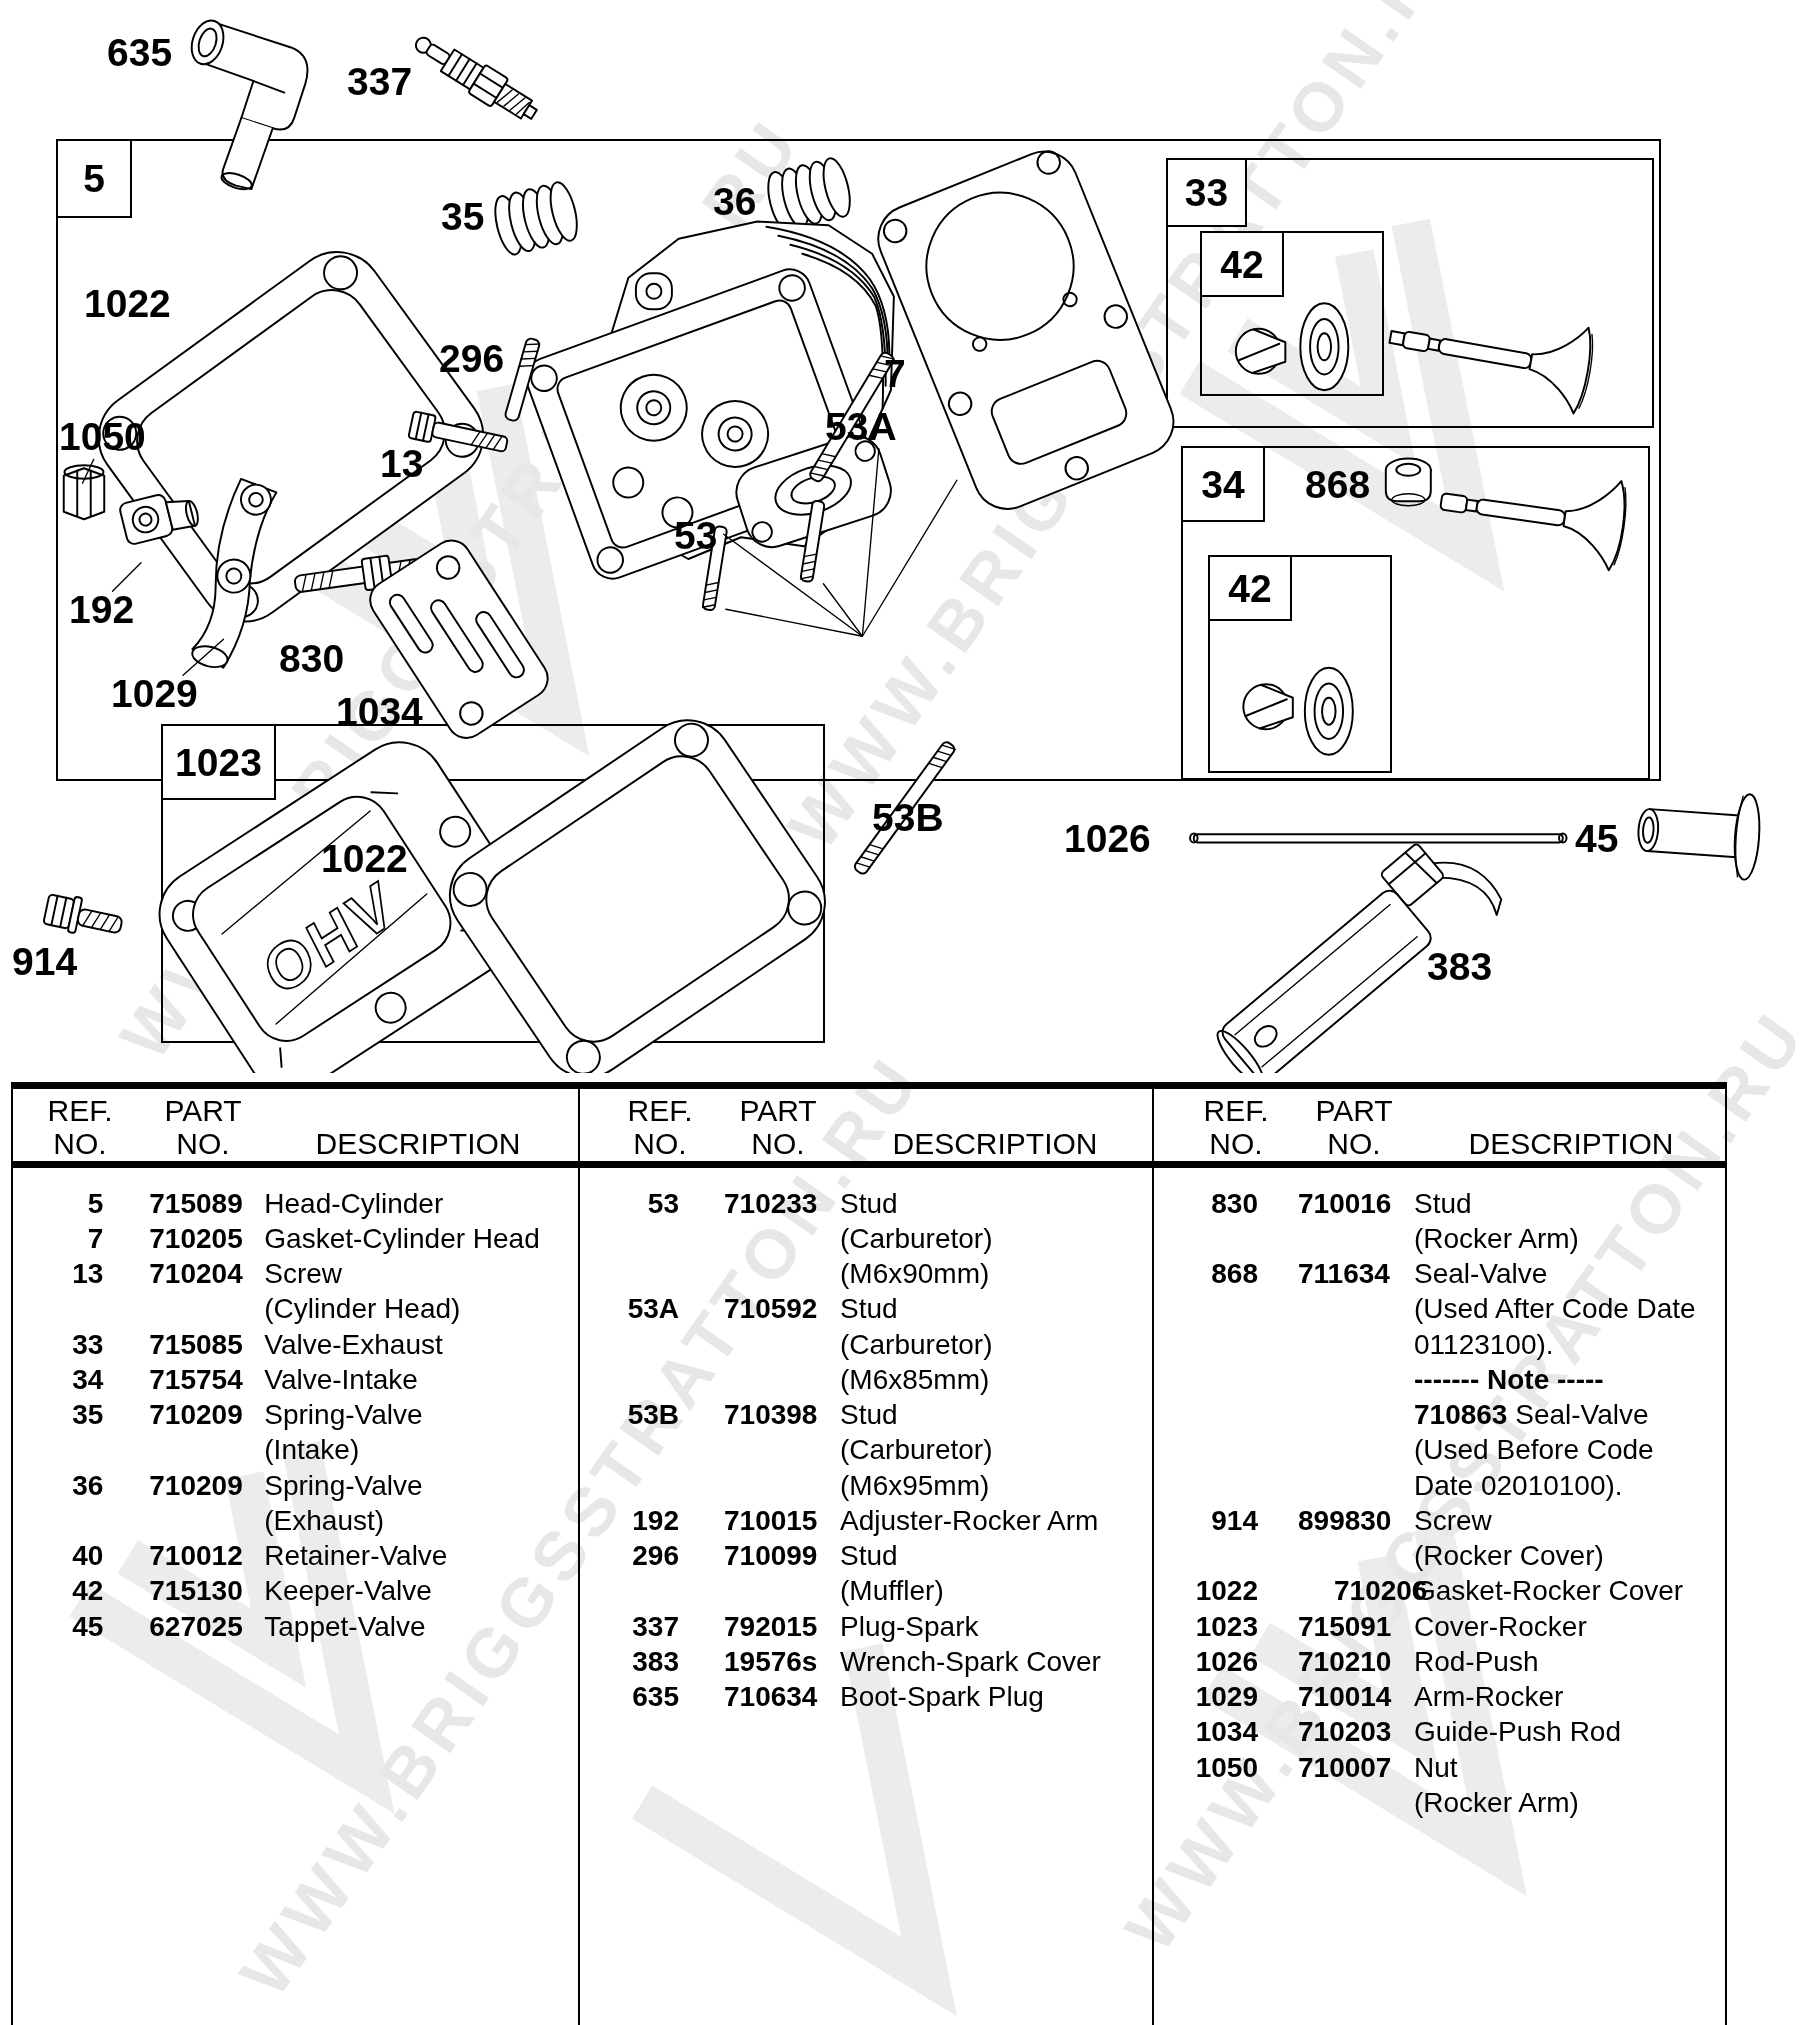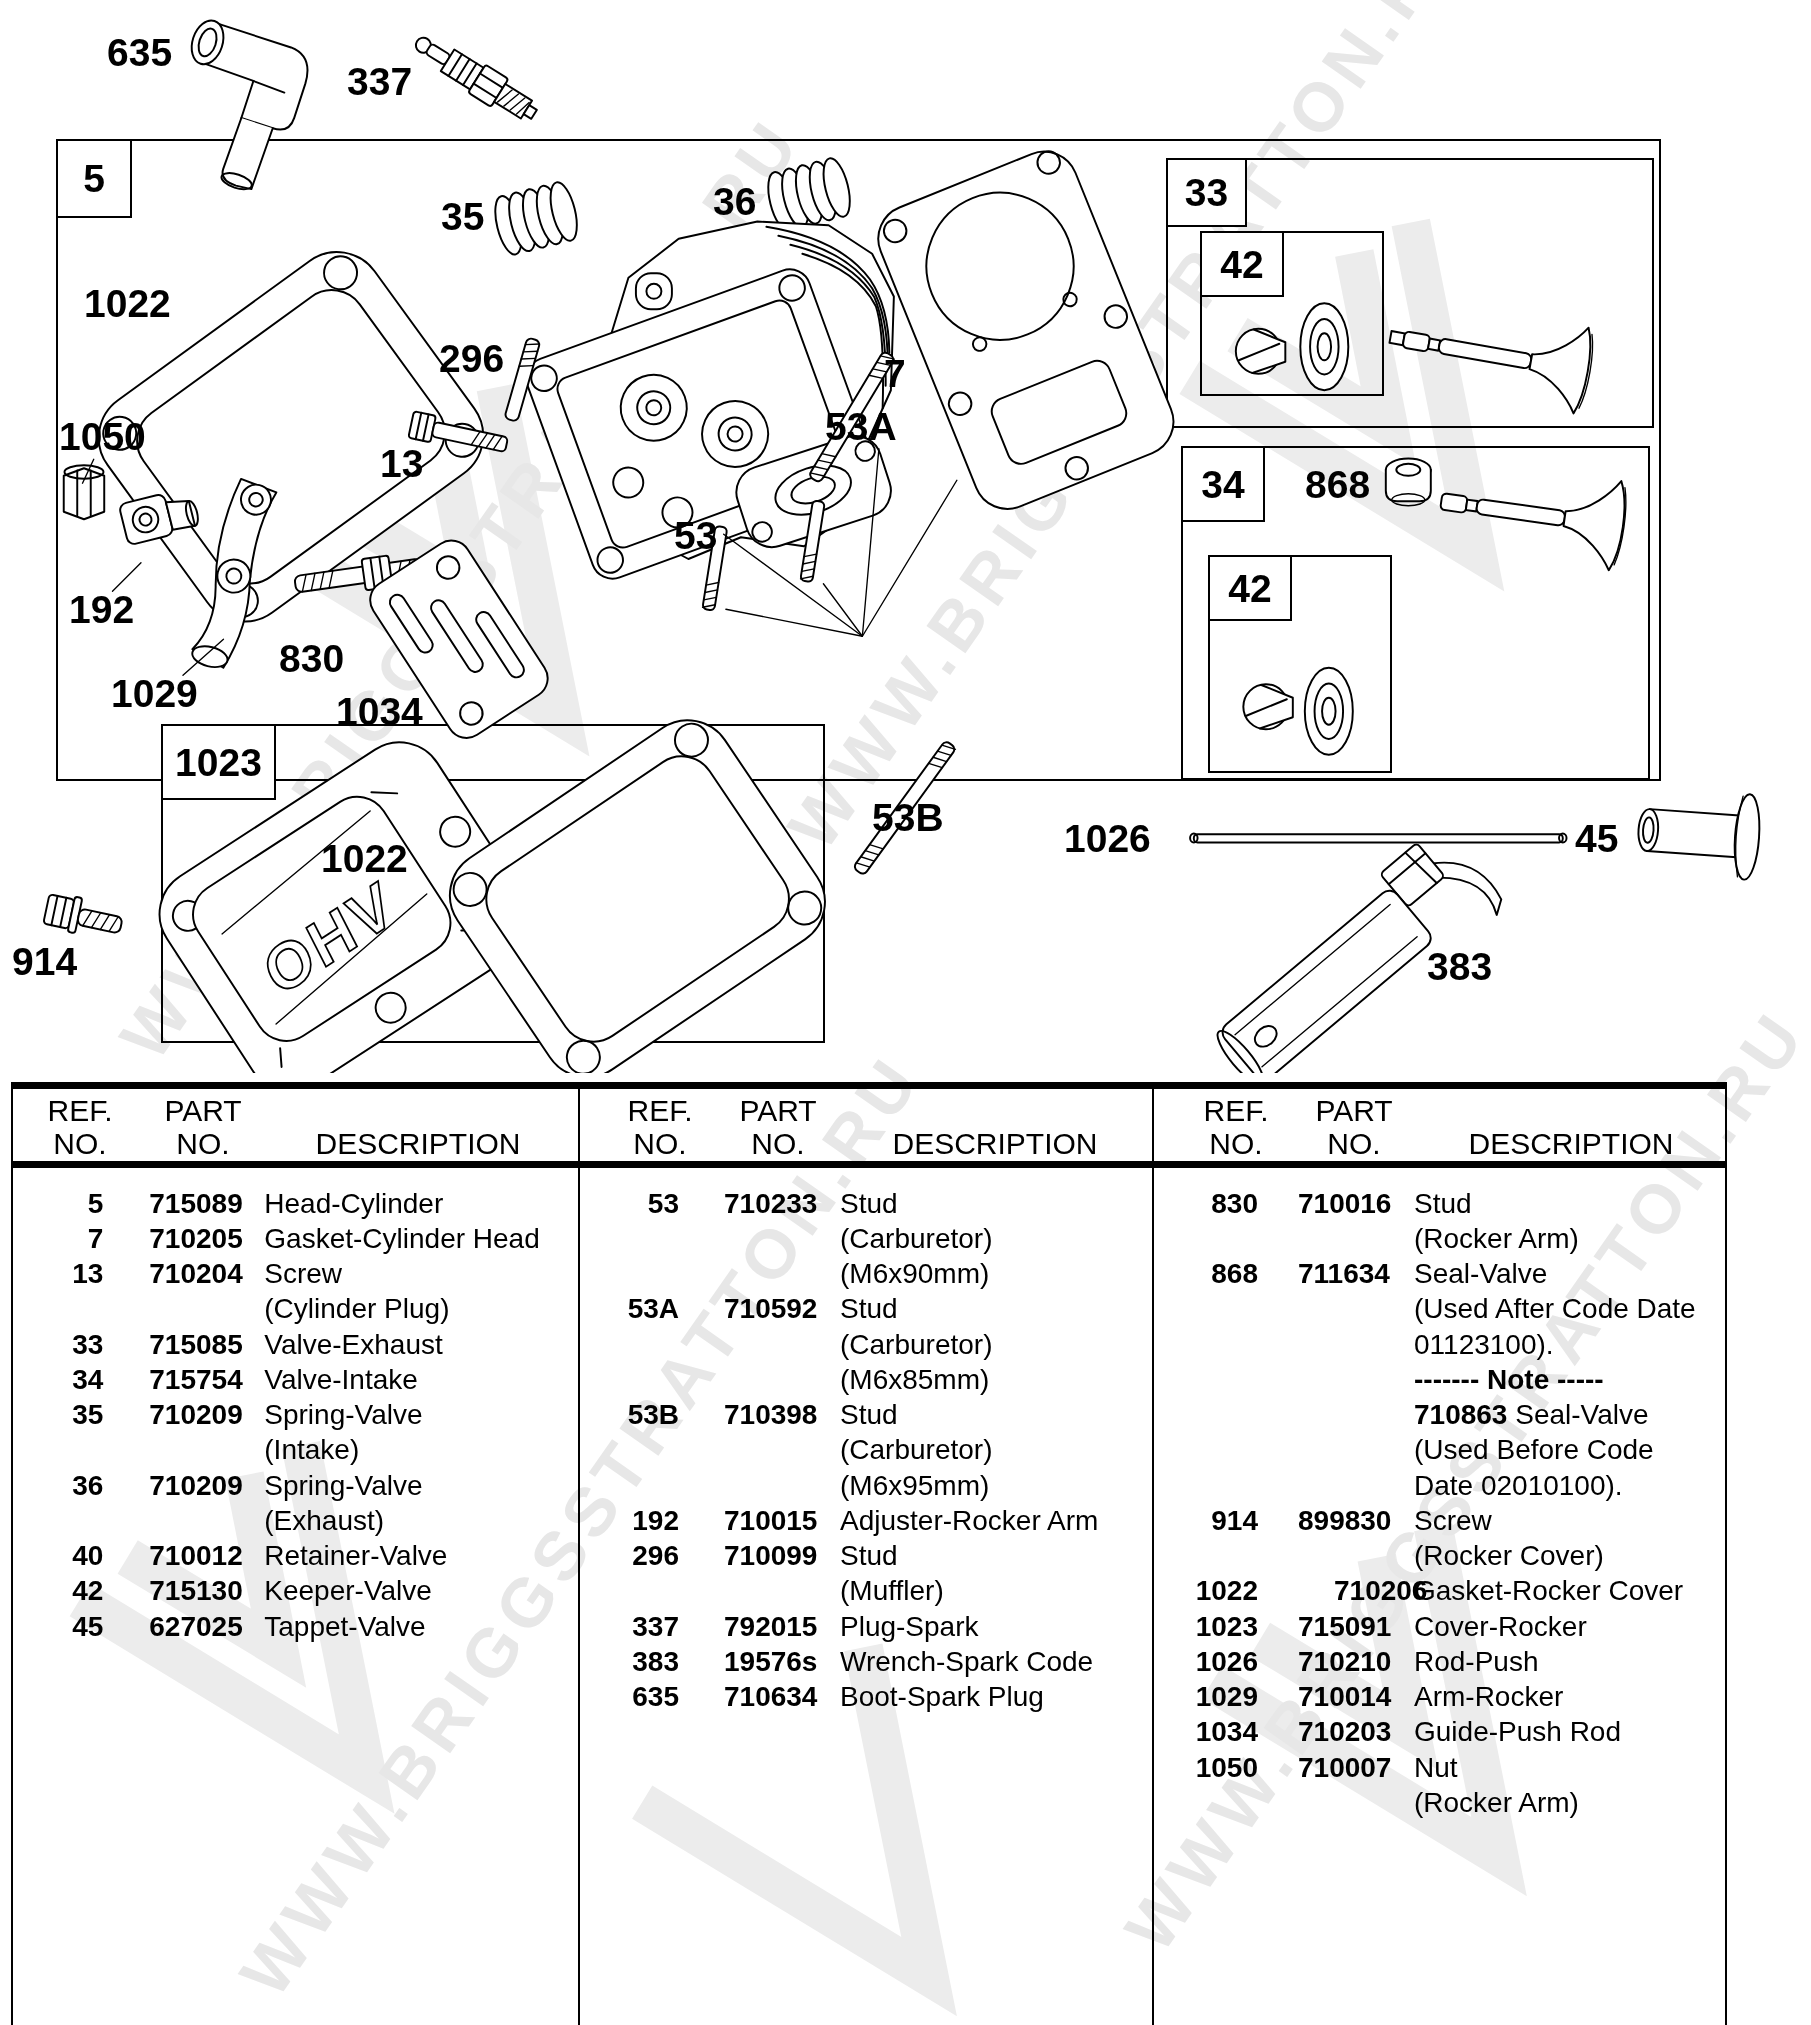--- a/index.html
+++ b/index.html
@@ -460,21 +460,21 @@
         <span class="d" style="left: 253px;">Gasket-Cylinder Head</span>
       </div>
       <div class="tl" style="left: 11.3px; top: 1257px;">
         <span class="r" style="left: 0px; width: 92px;">13</span>
         <span class="p" style="left: 138px;">710204</span>
         <span class="d" style="left: 253px;">Screw</span>
       </div>
       <div class="tl" style="left: 11.3px; top: 1292px;">
         <span class="r" style="left: 0px; width: 92px;"></span>
         <span class="p" style="left: 138px;"></span>
-        <span class="d" style="left: 253px;">(Cylinder Plug)</span>
+        <span class="d" style="left: 253px;">(Cylinder Head)</span>
       </div>
       <div class="tl" style="left: 11.3px; top: 1328px;">
         <span class="r" style="left: 0px; width: 92px;">33</span>
         <span class="p" style="left: 138px;">715085</span>
         <span class="d" style="left: 253px;">Valve-Exhaust</span>
       </div>
       <div class="tl" style="left: 11.3px; top: 1363px;">
         <span class="r" style="left: 0px; width: 92px;">34</span>
         <span class="p" style="left: 138px;">715754</span>
         <span class="d" style="left: 253px; text-align: center;">Valve-Intake</span>
@@ -582,21 +582,21 @@
         <span class="d" style="left: 247px;">(Muffler)</span>
       </div>
       <div class="tl" style="left: 593px; top: 1610px;">
         <span class="r" style="left: 0px; width: 86px;">337</span>
         <span class="p" style="left: 131px;">792015</span>
         <span class="d" style="left: 247px;">Plug-Spark</span>
       </div>
       <div class="tl" style="left: 593px; top: 1645px;">
         <span class="r" style="left: 0px; width: 86px;">383</span>
         <span class="p" style="left: 131px;">19576s</span>
-        <span class="d" style="left: 247px;">Wrench-Spark Code</span>
+        <span class="d" style="left: 247px;">Wrench-Spark Cover</span>
       </div>
       <div class="tl" style="left: 593px; top: 1680px;">
         <span class="r" style="left: 0px; width: 86px;">635</span>
         <span class="p" style="left: 131px;">710634</span>
         <span class="d" style="left: 247px;">Boot-Spark Plug</span>
       </div>
     </div>
     <div class="th" style="left: 1236px; top: 1094px;">REF.</div>
     <div class="th" style="left: 1236px; top: 1127px;">NO.</div>
     <div class="th" style="left: 1354px; top: 1094px;">PART</div>

